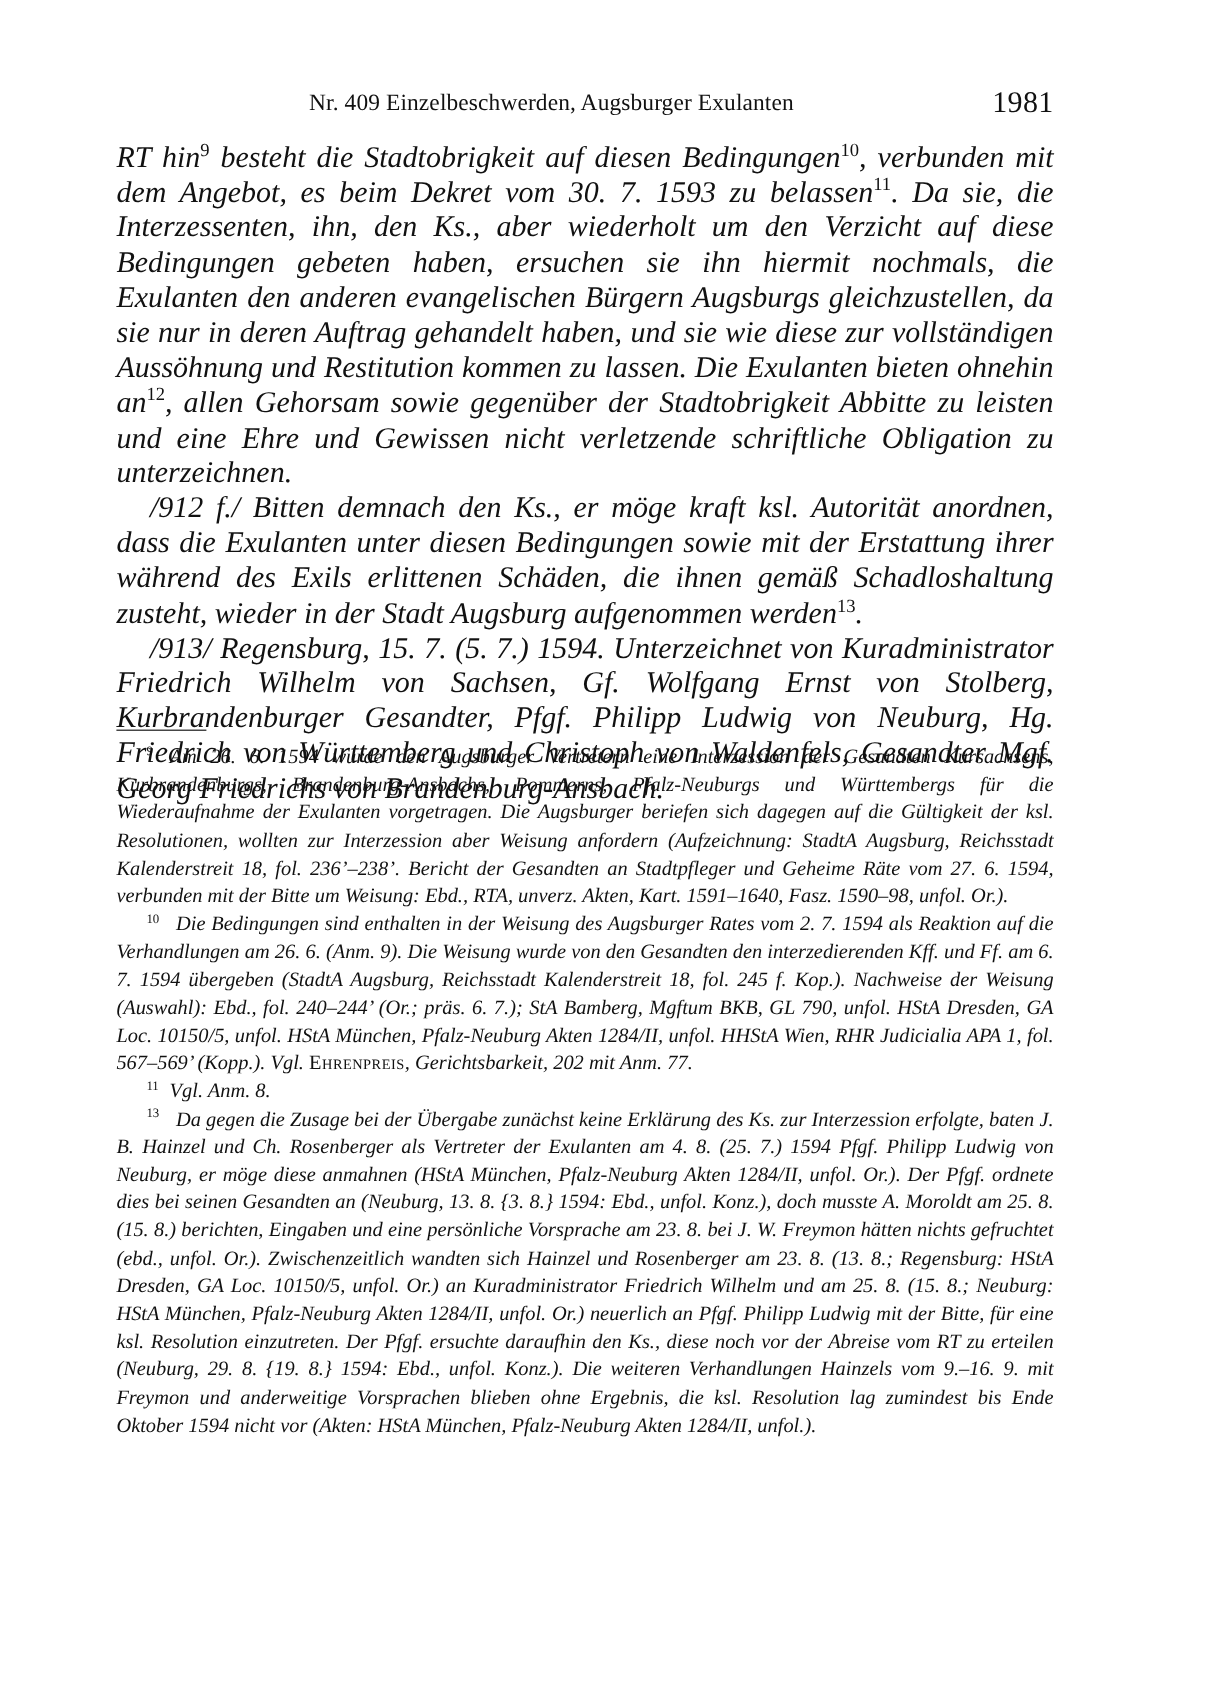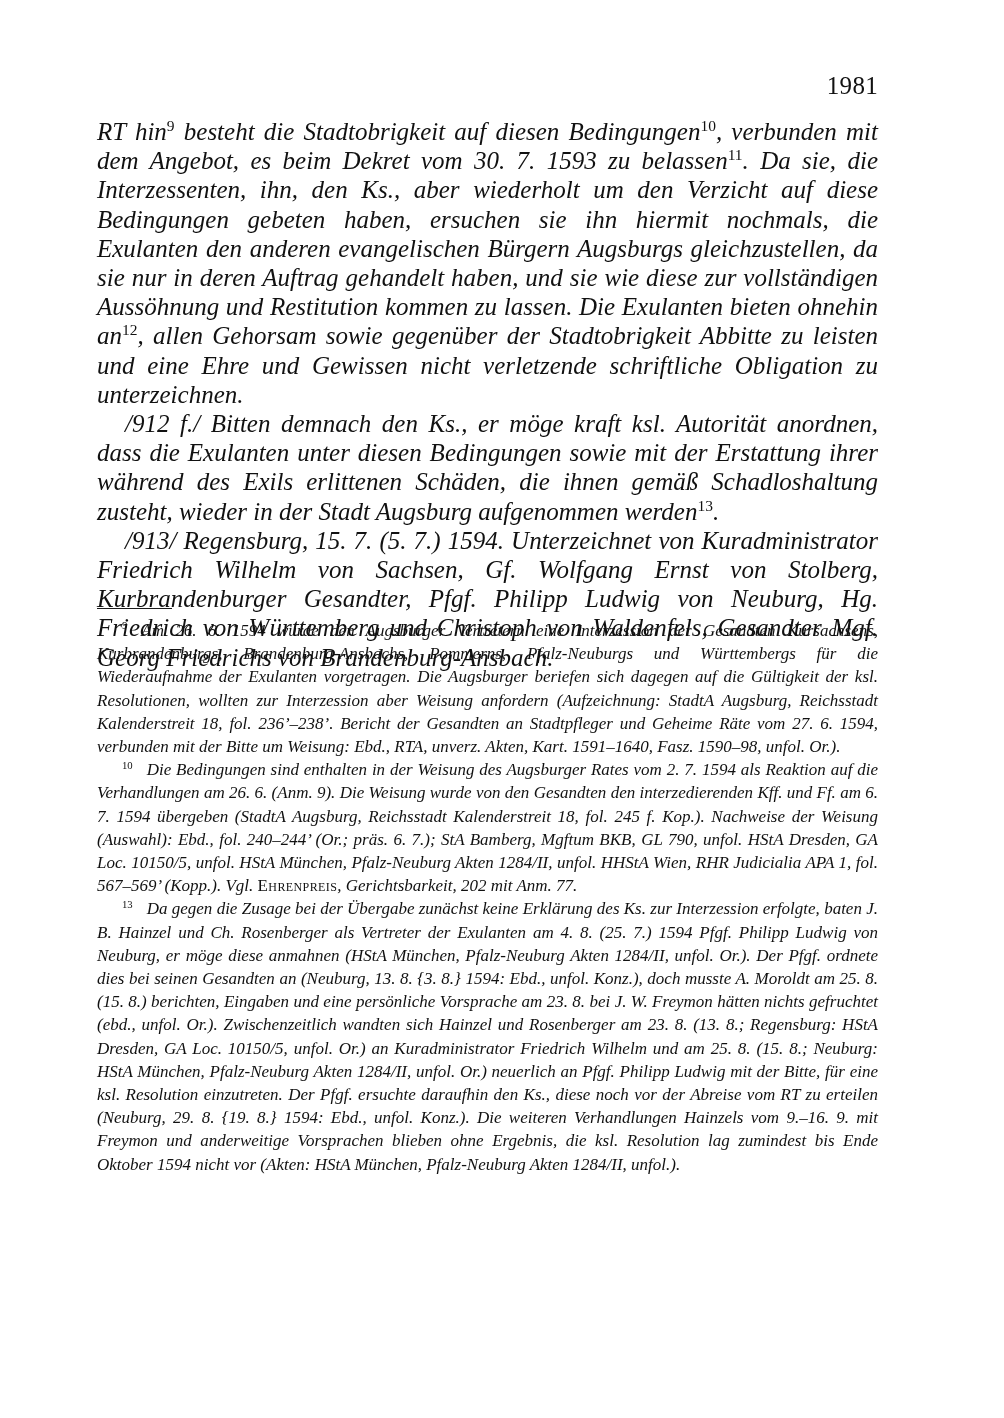--- a/index.html
+++ b/index.html
@@ -123,30 +123,32 @@
     letter-spacing: 0.4px;
   }
   .fn-short { text-align: left; }
 </style>
 </head>
 <body>
 
 <div class="page">
 
   <div class="running-head">
+    <div class="running-head-title">Nr. 409 Einzelbeschwerden, Augsburger Exulanten</div>
     <div class="running-head-pageno">1981</div>
   </div>
 
   <div class="body-block" id="body-block">
       <p class="body-par">RT hin<sup>9</sup> besteht die Stadtobrigkeit auf diesen Bedingungen<sup>10</sup>, verbunden mit dem Angebot, es beim Dekret vom 30. 7. 1593 zu belassen<sup>11</sup>. Da sie, die Interzessenten, ihn, den Ks., aber wiederholt um den Verzicht auf diese Bedingungen gebeten haben, ersuchen sie ihn hiermit nochmals, die Exulanten den anderen evangelischen Bürgern Augsburgs gleichzustellen, da sie nur in deren Auftrag gehandelt haben, und sie wie diese zur vollständigen Aussöhnung und Restitution kommen zu lassen. Die Exulanten bieten ohnehin an<sup>12</sup>, allen Gehorsam sowie gegenüber der Stadtobrigkeit Abbitte zu leisten und eine Ehre und Gewissen nicht verletzende schriftliche Obligation zu unterzeichnen.</p>
       <p class="body-par indent">/912 f./ Bitten demnach den Ks., er möge kraft ksl. Autorität anordnen, dass die Exulanten unter diesen Bedingungen sowie mit der Erstattung ihrer während des Exils erlittenen Schäden, die ihnen gemäß Schadloshaltung zusteht, wieder in der Stadt Augsburg aufgenommen werden<sup>13</sup>.</p>
       <p class="body-par indent">/913/ Regensburg, 15. 7. (5. 7.) 1594. Unterzeichnet von Kuradministrator Friedrich Wilhelm von Sachsen, Gf. Wolfgang Ernst von Stolberg, Kurbrandenburger Gesandter, Pfgf. Philipp Ludwig von Neuburg, Hg. Friedrich von Württemberg und Christoph von Waldenfels, Gesandter Mgf. Georg Friedrichs von Brandenburg-Ansbach.</p>
     </div>
 
   <div class="fn-rule"></div>
 
   <div class="fn-block" id="fn-block">
       <p class="fn-par"><span class="fn-num">9</span><span class="fn-gap-l"></span>Am 26. 6. 1594 wurde den Augsburger Vertretern eine Interzession der Gesandten Kursachsens, Kurbrandenburgs, Brandenburg-Ansbachs, Pommerns, Pfalz-Neuburgs und Württembergs für die Wiederaufnahme der Exulanten vorgetragen. Die Augsburger beriefen sich dagegen auf die Gültigkeit der ksl. Resolutionen, wollten zur Interzession aber Weisung anfordern (Aufzeichnung: StadtA Augsburg, Reichsstadt Kalenderstreit 18, fol. 236’–238’. Bericht der Gesandten an Stadtpfleger und Geheime Räte vom 27. 6. 1594, verbunden mit der Bitte um Weisung: Ebd., RTA, unverz. Akten, Kart. 1591–1640, Fasz. 1590–98, unfol. Or.).</p>
       <p class="fn-par"><span class="fn-num">10</span><span class="fn-gap-l"></span>Die Bedingungen sind enthalten in der Weisung des Augsburger Rates vom 2. 7. 1594 als Reaktion auf die Verhandlungen am 26. 6. (Anm. 9). Die Weisung wurde von den Gesandten den interzedierenden Kff. und Ff. am 6. 7. 1594 übergeben (StadtA Augsburg, Reichsstadt Kalenderstreit 18, fol. 245 f. Kop.). Nachweise der Weisung (Auswahl): Ebd., fol. 240–244’ (Or.; präs. 6. 7.); StA Bamberg, Mgftum BKB, GL 790, unfol. HStA Dresden, GA Loc. 10150/5, unfol. HStA München, Pfalz-Neuburg Akten 1284/II, unfol. HHStA Wien, RHR Judicialia APA 1, fol. 567–569’ (Kopp.). Vgl. <span class="smallcaps">Ehrenpreis</span>, Gerichtsbarkeit, 202 mit Anm. 77.</p>
+      <p class="fn-par fn-short"><span class="fn-num">11</span><span class="fn-gap-s"></span>Vgl. Anm. 8.</p>
       <p class="fn-par"><span class="fn-num">13</span><span class="fn-gap-l"></span>Da gegen die Zusage bei der Übergabe zunächst keine Erklärung des Ks. zur Interzession erfolgte, baten J. B. Hainzel und Ch. Rosenberger als Vertreter der Exulanten am 4. 8. (25. 7.) 1594 Pfgf. Philipp Ludwig von Neuburg, er möge diese anmahnen (HStA München, Pfalz-Neuburg Akten 1284/II, unfol. Or.). Der Pfgf. ordnete dies bei seinen Gesandten an (Neuburg, 13. 8. {3. 8.} 1594: Ebd., unfol. Konz.), doch musste A. Moroldt am 25. 8. (15. 8.) berichten, Eingaben und eine persönliche Vorsprache am 23. 8. bei J. W. Freymon hätten nichts gefruchtet (ebd., unfol. Or.). Zwischenzeitlich wandten sich Hainzel und Rosenberger am 23. 8. (13. 8.; Regensburg: HStA Dresden, GA Loc. 10150/5, unfol. Or.) an Kuradministrator Friedrich Wilhelm und am 25. 8. (15. 8.; Neuburg: HStA München, Pfalz-Neuburg Akten 1284/II, unfol. Or.) neuerlich an Pfgf. Philipp Ludwig mit der Bitte, für eine ksl. Resolution einzutreten. Der Pfgf. ersuchte daraufhin den Ks., diese noch vor der Abreise vom RT zu erteilen (Neuburg, 29. 8. {19. 8.} 1594: Ebd., unfol. Konz.). Die weiteren Verhandlungen Hainzels vom 9.–16. 9. mit Freymon und anderweitige Vorsprachen blieben ohne Ergebnis, die ksl. Resolution lag zumindest bis Ende Oktober 1594 nicht vor (Akten: HStA München, Pfalz-Neuburg Akten 1284/II, unfol.).</p>
     </div>
 
 </div>
 
 </body></html>

